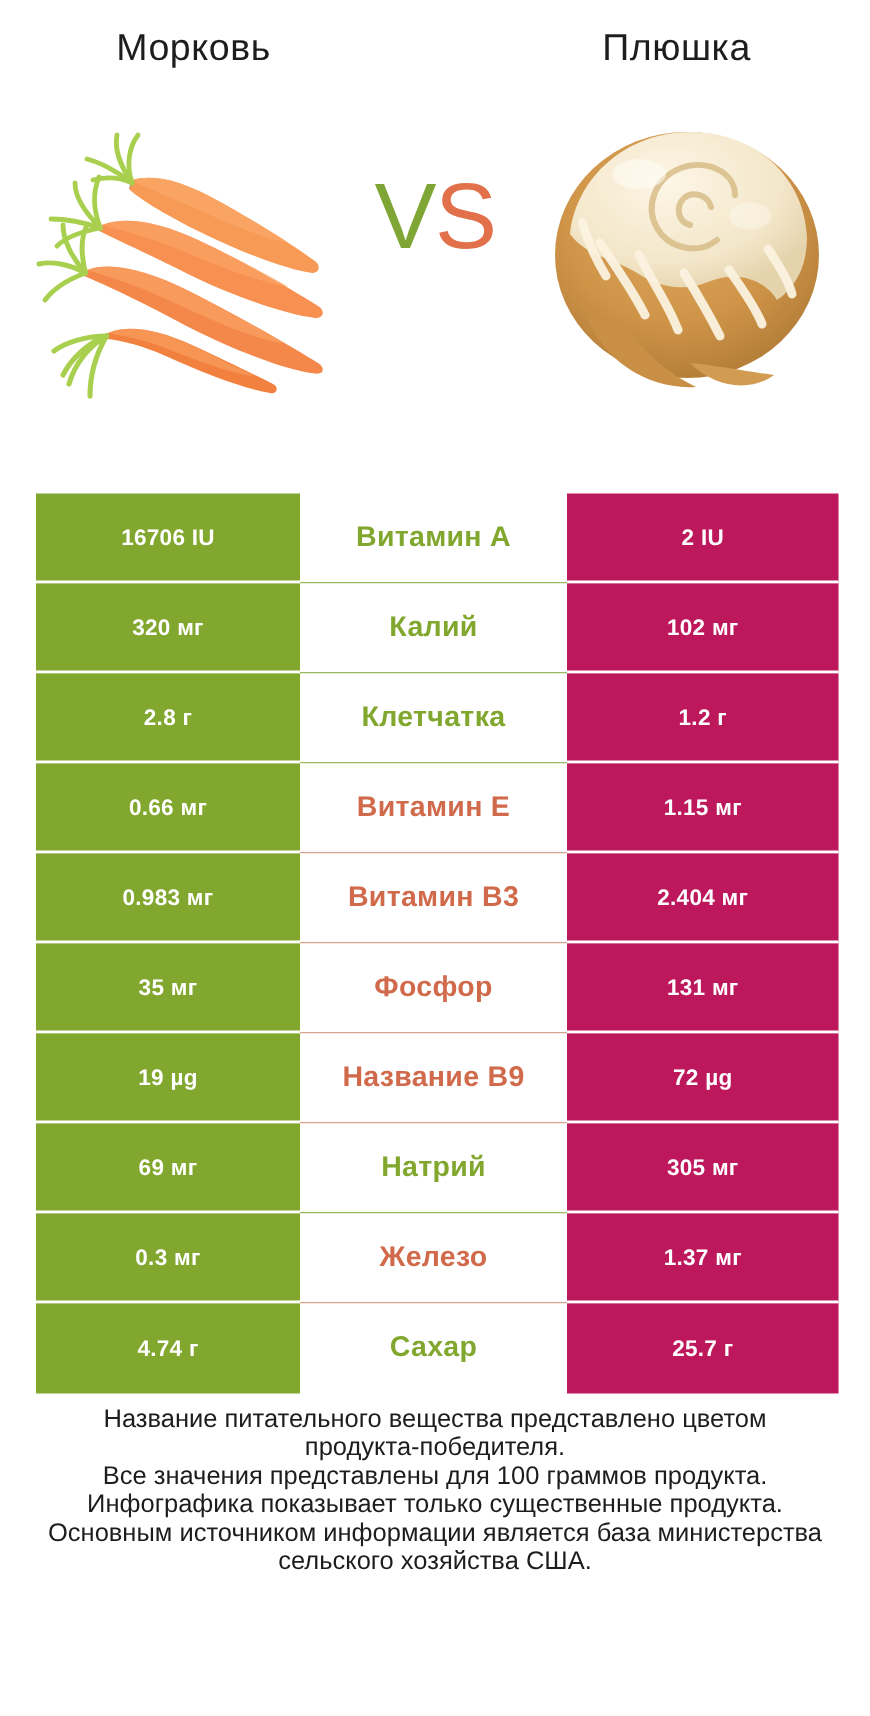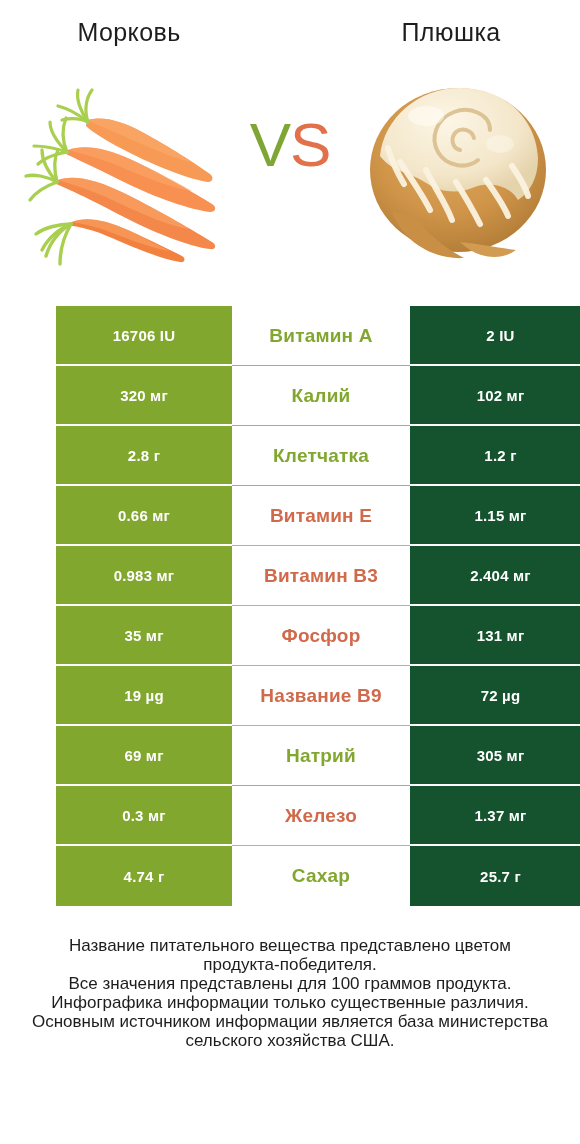--- a/index.html
+++ b/index.html
@@ -70,24 +70,23 @@
 
   
   .carrots { position: absolute; left: 0; top: 0; width: 235px; height: 230px; }
   
   .bun { position: absolute; left: 0; top: 0; width: 235px; height: 230px; }
 
   
   .table {
     position: absolute;
     left: 24px;
-    top: 306px;
+    top: 329px;
     width: 455px;
     height: 600px;
-    margin-left: 32px;
   }
   .row {
     display: flex;
     width: 535px;
     height: 60px;
     box-sizing: border-box;
   }
   .cell {
     box-sizing: border-box;
     display: flex;
@@ -106,21 +105,21 @@
   }
   .cell-mid {
     width: 178px;
     background: #ffffff;
     color: #82a72f;
     font-size: 19px;
     font-weight: 700;
   }
   .cell-right {
     width: 181px;
-    background: #14532d;
+    background: #be185d;
     color: #ffffff;
     border-bottom: 2px solid #ffffff;
   }
   .row:last-child .cell-left,
   .row:last-child .cell-right { border-bottom: none; }
 
   .cell-mid.win-green { color: #82a72f; border-bottom: 1px solid #9cb861; }
   .cell-mid.win-orange { color: #d06a4b; border-bottom: 1px solid #d9a28e; }
   .row:last-child .cell-mid { border-bottom: none; }
 
@@ -293,16 +292,16 @@
       <div class="cell cell-left">4.74 г</div>
       <div class="cell cell-mid win-green">Сахар</div>
       <div class="cell cell-right">25.7 г</div>
     </div>
   </div>
 
 <div class="note">
   <div>Название питательного вещества представлено цветом</div>
   <div>продукта-победителя.</div>
   <div>Все значения представлены для 100 граммов продукта.</div>
-  <div>Инфографика информации только существенные различия.</div>
+  <div>Инфографика показывает только существенные продукта.</div>
   <div>Основным источником информации является база министерства</div>
   <div>сельского хозяйства США.</div>
 </div>
 
 </body></html>

